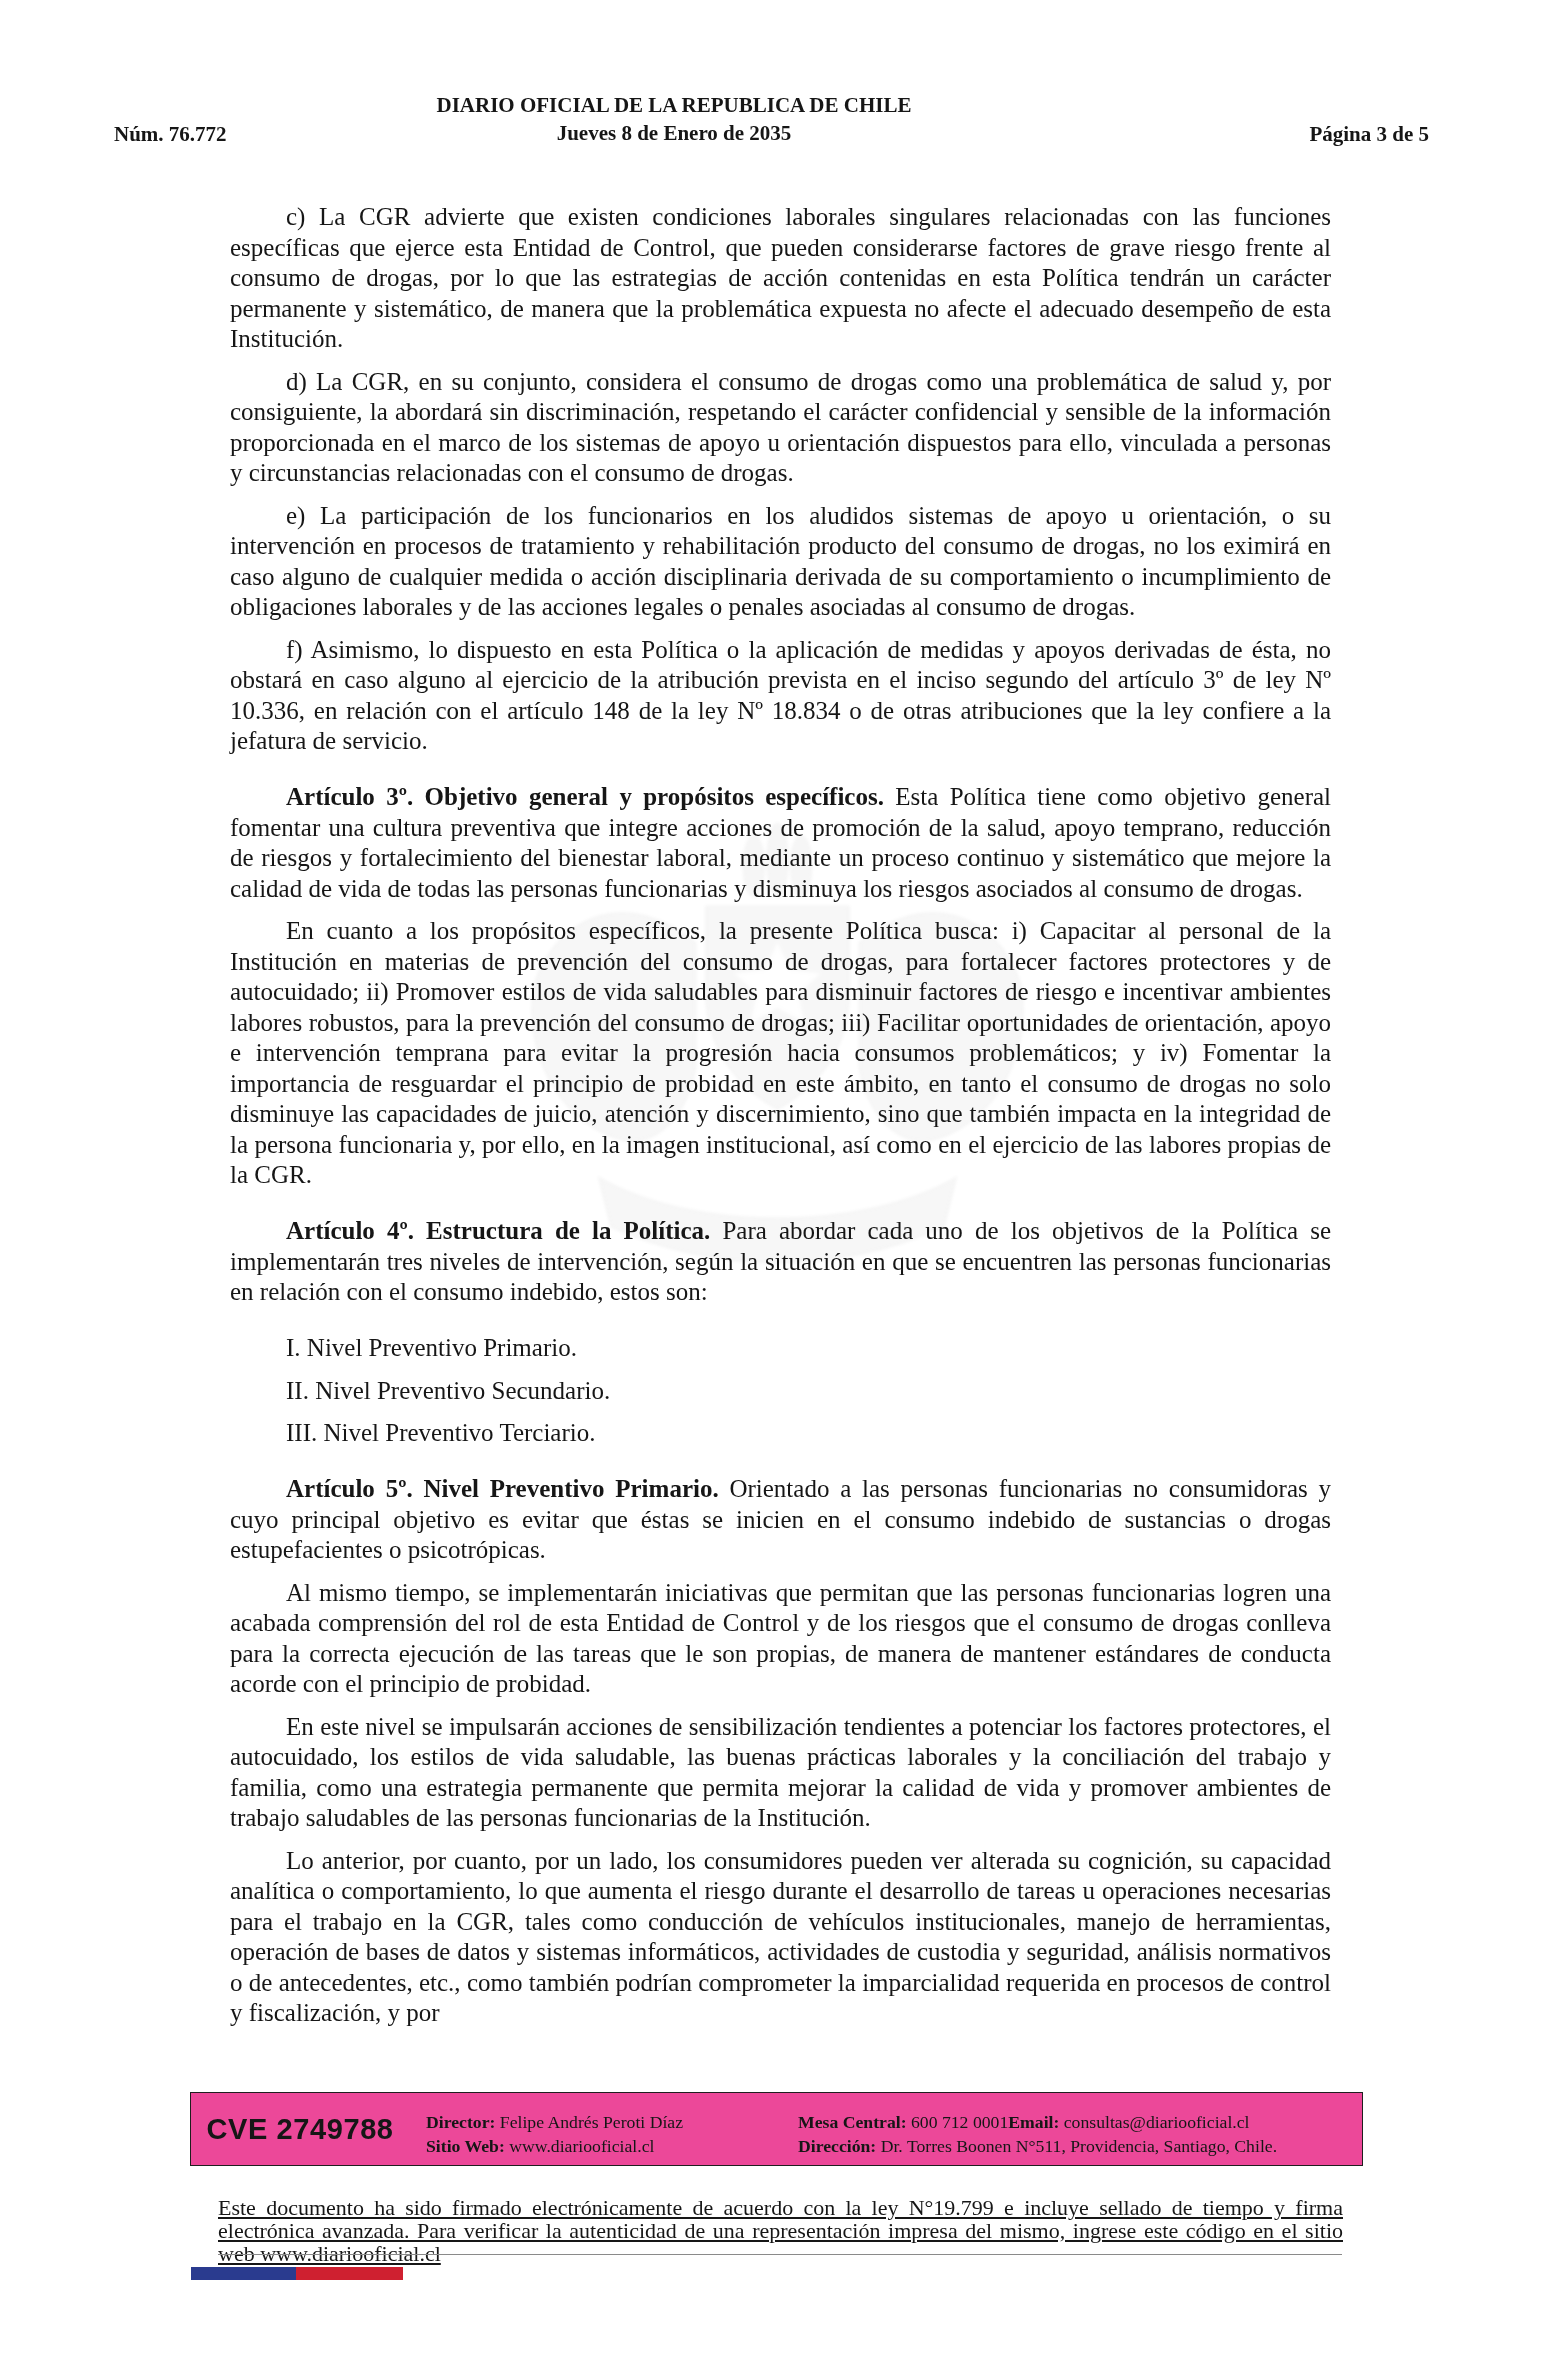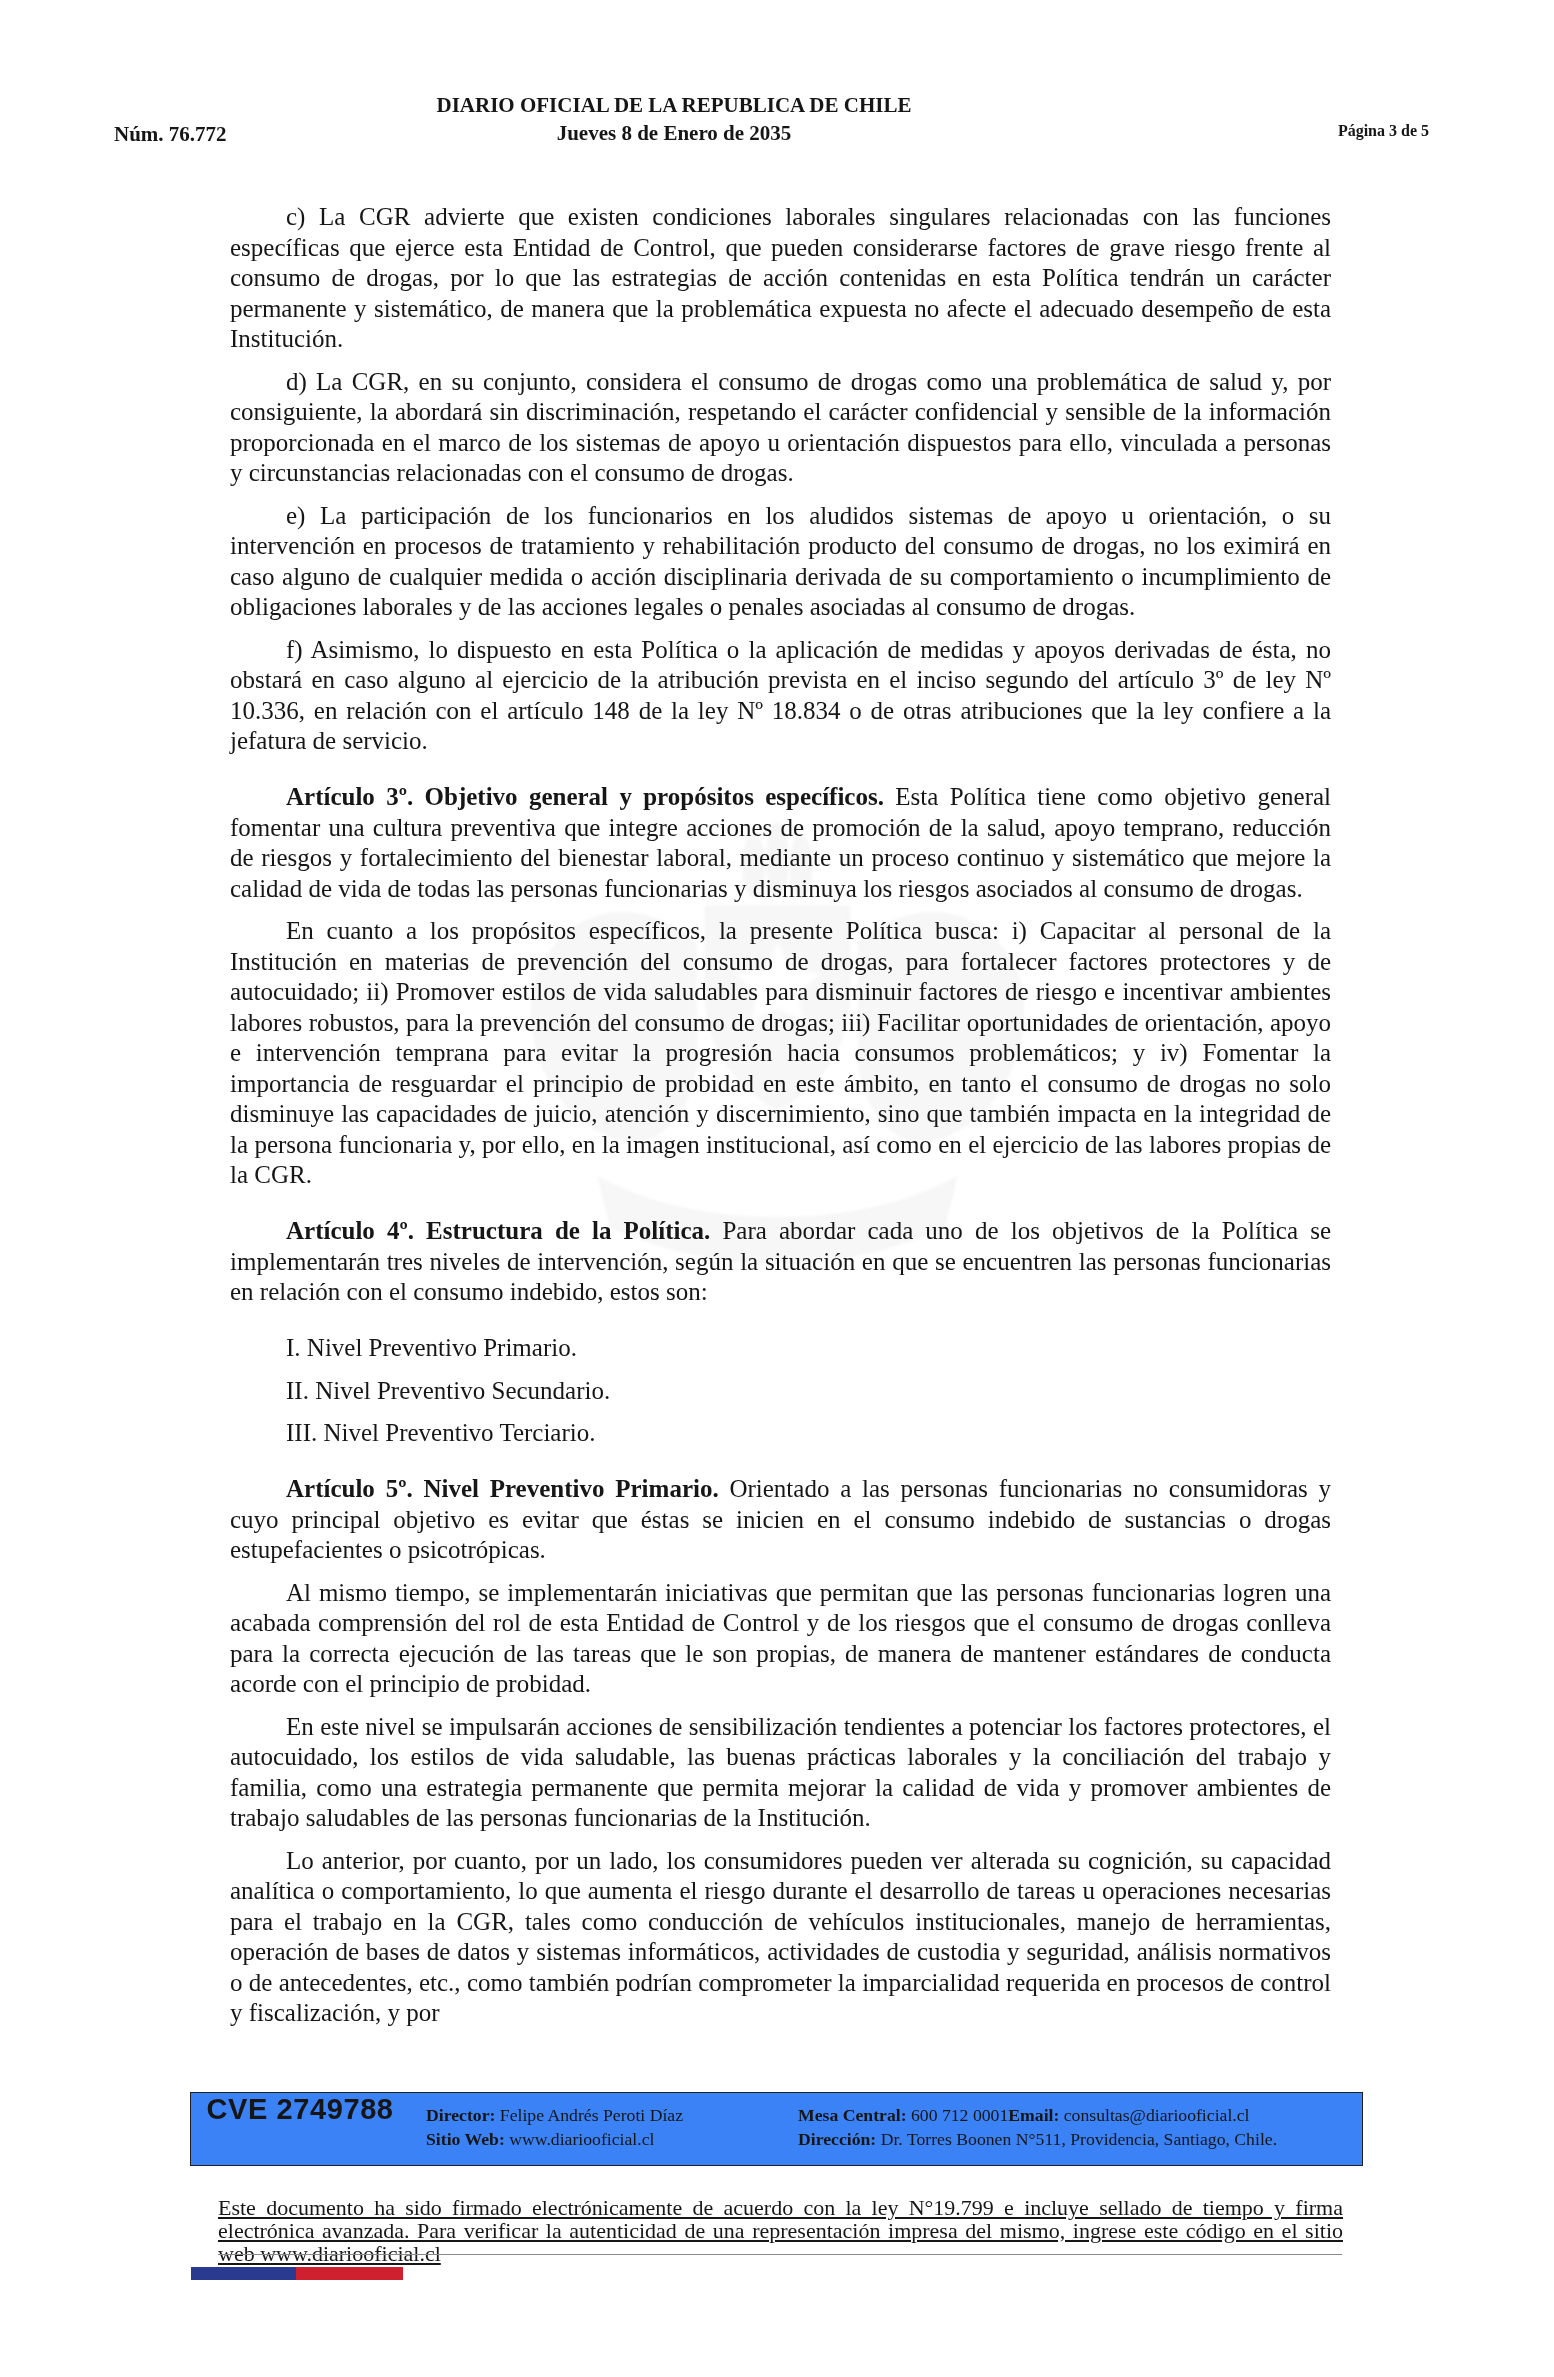--- a/index.html
+++ b/index.html
@@ -16,21 +16,21 @@
   .header-issue {
     position:absolute; top:122px; left:114px;
     font-size:21px; font-weight:bold; white-space:nowrap;
   }
   .header-center {
     position:absolute; top:91px; left:0; width:1348px;
     text-align:center; font-size:21px; font-weight:bold; line-height:28px;
   }
   .header-page {
     position:absolute; top:122px; right:125px;
-    font-size:16px; font-weight:bold; white-space:nowrap;
+    font-size:21px; font-weight:bold; white-space:nowrap;
   }
 
   
   .watermark {
     position:absolute; left:482px; top:805px; width:591px; height:512px;
     opacity:0.06; filter:blur(1.8px); pointer-events:none;
   }
 
   
   .content {
@@ -38,21 +38,21 @@
     font-size:25px; line-height:30.5px; text-align:justify;
   }
   .content p { margin:12px; text-indent:56px; }
   .content p.sep { margin-top:25.6px; }
   .b { font-weight:bold; }
 
   
   .cve-box {
     position:absolute; left:190px; top:2092px; width:1173px; height:74px;
     border:1.8px solid #1f1f1f; box-sizing:border-box;
-    display:flex; align-items:flex-start; background:#3b82f6;
+    display:flex; align-items:center; background:#ec4899;
   }
   .cve-cell {
     width:218px; display:flex; align-items:center; justify-content:center;
     font-family:"Liberation Sans", sans-serif;
     font-weight:bold; font-size:29px; letter-spacing:0.6px; white-space:nowrap;
   }
   .vdiv { width:0; border-left:1.8px solid #1f1f1f; }
   .dir-cell {
     flex:0 0 355px; padding:9.8px 0 0 16px;
     font-size:17.7px; line-height:24px; white-space:nowrap; overflow:hidden;

